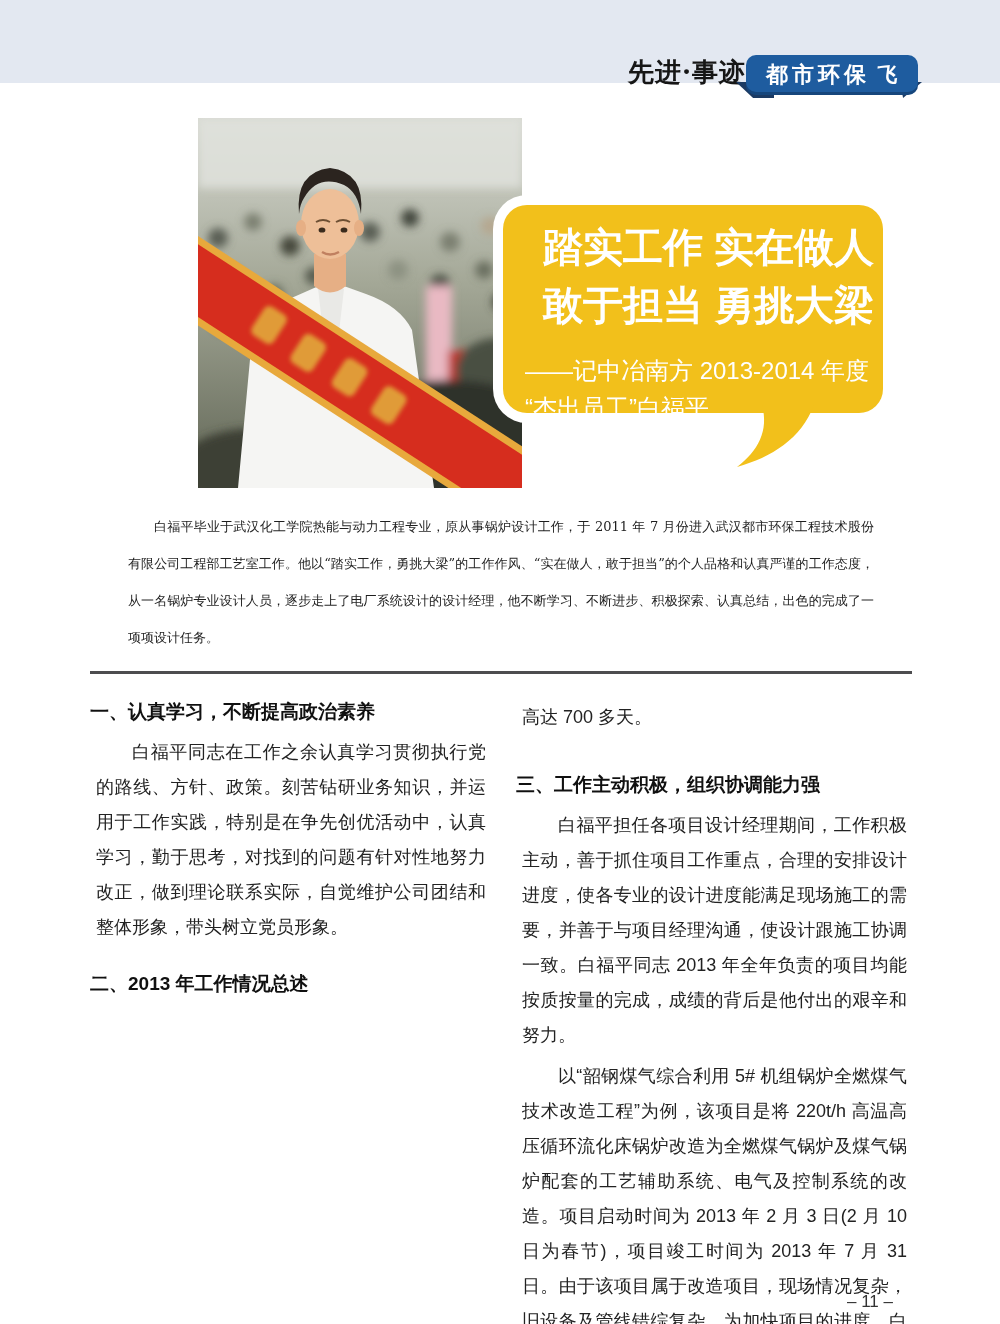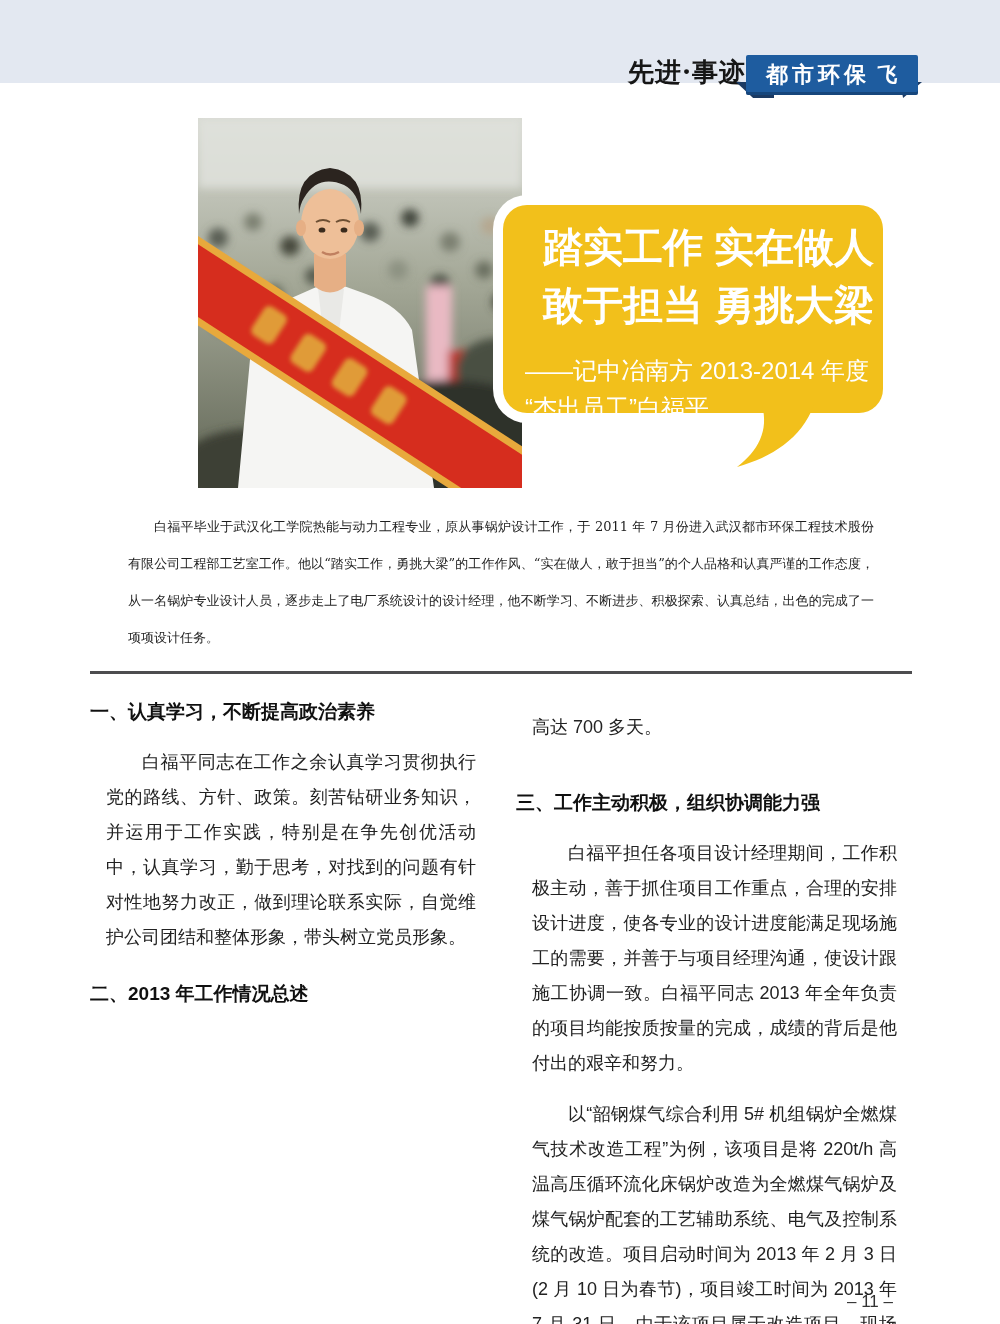--- a/index.html
+++ b/index.html
@@ -17,21 +17,21 @@
   .top-band{left:0;top:0;width:1000px;height:83px;background:var(--band);}
   .header-label{left:598px;top:57px;width:148px;text-align:right;
     font-family:"DejaVu Serif",serif;font-weight:bold;font-size:26px;line-height:30px;
     color:#161616;letter-spacing:1px;}
   .badge-fold{background:var(--fold_navy);z-index:1;}
   .fold-left{left:736px;top:82px;width:38px;height:16px;
     clip-path:polygon(0 0,100% 0,100% 100%,45% 100%);}
   .fold-right{left:900px;top:82px;width:22px;height:16px;
     clip-path:polygon(0 0,100% 0,14% 100%);}
   .masthead-badge{left:746px;top:55px;width:172px;height:40px;z-index:2;
-    background:var(--badge_blue);border-radius:2px;
+    background:var(--badge_blue);border-radius:10px;
     display:flex;align-items:center;justify-content:center;gap:7px;
     box-shadow:inset 0 -3px 0 rgba(10,30,60,.35);}
   .badge-text{color:#fff;font-weight:bold;font-size:22px;letter-spacing:4px;}
   .badge-mark{color:#fff;font-weight:bold;font-size:21px;transform:skewX(-12deg) rotate(-6deg);}
 
   
   .award-photo{left:198px;top:118px;width:324px;height:370px;z-index:1;overflow:hidden;}
   .award-photo svg{display:block;width:100%;height:100%;}
 
   
@@ -50,23 +50,23 @@
     font-family:"DejaVu Serif",serif;font-size:13px;line-height:37px;
     text-align:justify;text-indent:2em;color:#1e1e1e;}
 
   .divider{left:90px;top:671px;width:822px;height:3px;background:var(--divider_gray);}
 
   
   .column{font-size:18px;line-height:35px;text-align:justify;color:#222;}
   .left-column{left:90px;top:694px;width:402px;}
   .right-column{left:516px;top:694px;width:397px;}
   .col-heading{font-weight:bold;font-size:19px;line-height:35px;color:#101010;margin:0;}
-  .col-para{margin:16px;text-indent:2em;}
+  .col-para{margin:6px;text-indent:2em;}
   .gap-top-sm{margin-top:21px;}
-  .gap-top-md{margin-top:40px;}
+  .gap-top-md{margin-top:32px;}
 
   .page-number{left:820px;top:1292px;width:100px;text-align:center;
     font-size:17px;color:#333;}
 </style>
 </head>
 <body>
 
 <div class="page">
 
   <div class="abs top-band"></div>

